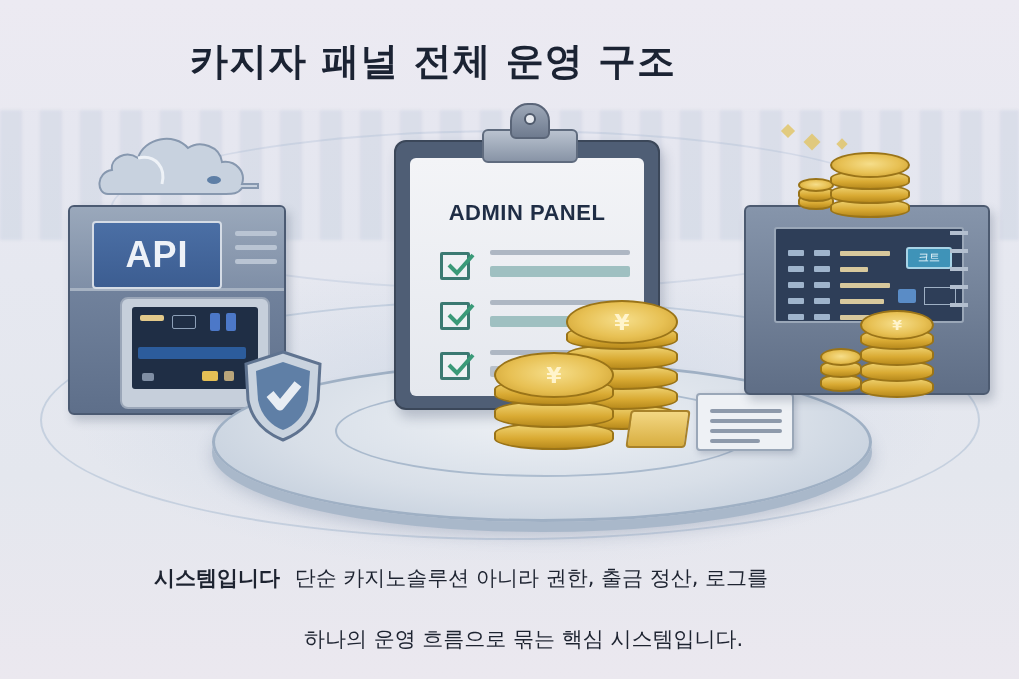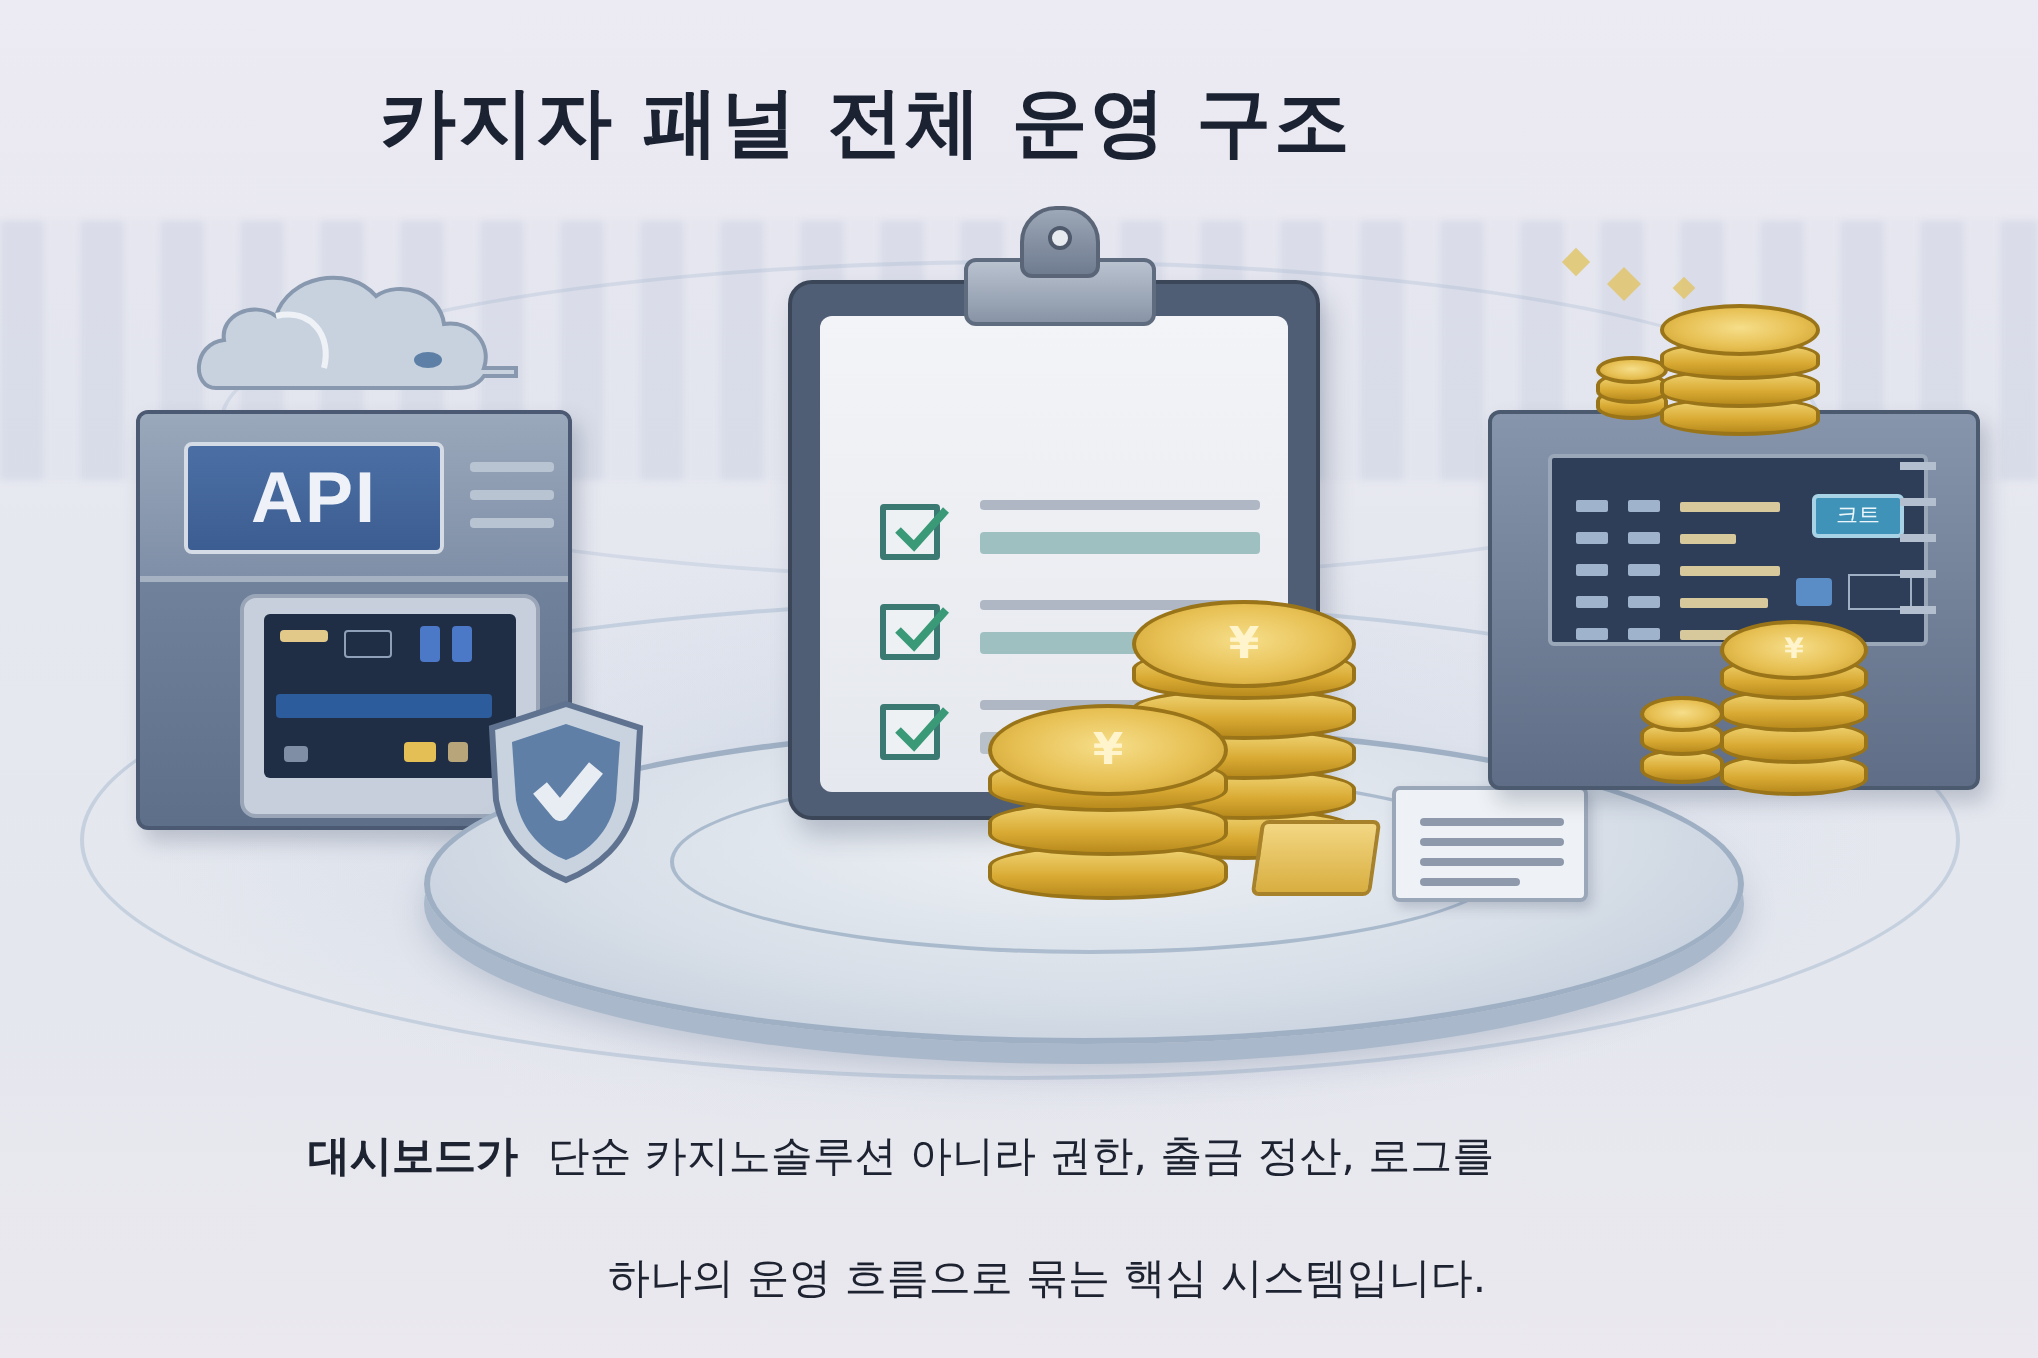--- a/index.html
+++ b/index.html
@@ -37,21 +37,21 @@
   .cloud { position: absolute; left: 96px; top: 128px; width: 170px; height: 74px; }
 
   
   .api-server {
     position: absolute; left: 68px; top: 205px; width: 218px; height: 210px;
     background: linear-gradient(180deg, #7d8ea8 0%, #5e6f8a 100%);
     border-radius: 6px; border: 2px solid #4b5a72;
     box-shadow: 4px 6px 10px rgba(60,75,100,0.25);
   }
   .api-label-box {
-    position: absolute; left: 22px; top: 14px; width: 130px; height: 56px;
+    position: absolute; left: 22px; top: 14px; width: 130px; height: 68px;
     background: linear-gradient(180deg,#4b6fa5,#3c5d91); border: 2px solid #d5dce6; border-radius: 4px;
     display: flex; align-items: center; justify-content: center;
   }
   .api-label { color: #eef2f8; font-size: 36px; font-weight: bold; font-family: "Liberation Sans", sans-serif; letter-spacing: 1px; }
   .api-vents { position: absolute; left: 165px; top: 24px; width: 42px; }
   .api-vents span { display: block; height: 5px; background: #b9c4d3; margin-bottom: 9px; border-radius: 2px; }
   .api-top { position: absolute; left: 0; right: 0; top: 0; height: 84px; border-bottom: 3px solid #a6b2c2; background: linear-gradient(180deg,#9aa8bb,#7f8fa7); border-radius: 4px 4px 0 0; }
   .api-screen {
     position: absolute; left: 50px; top: 90px; width: 150px; height: 112px;
     background: #c6cfdb; border-radius: 8px; border: 2px solid #9aa6b8;
@@ -223,20 +223,21 @@
   <div class="shield">
     <svg width="86" height="94" viewBox="0 0 86 94">
       <path d="M43 4 L80 16 L78 52 C74 74 58 86 43 92 C28 86 12 74 8 52 L6 16 Z" fill="#c9d3df" stroke="#5f7390" stroke-width="3"></path>
       <path d="M43 14 L70 23 L68 52 C65 68 54 78 43 82 C32 78 21 68 18 52 L16 23 Z" fill="#5f7fa6"></path>
       <path d="M30 46 L40 58 L58 36" fill="none" stroke="#e8edf3" stroke-width="9" stroke-linejoin="round"></path>
     </svg>
   </div>
 
   <div class="clipboard">
     <div class="paper">
+      <div class="admin-title">ADMIN PANEL</div>
       <div class="check-row" style="top:90px">
         <div class="checkbox">
           <svg width="30" height="30" viewBox="0 0 30 30">
               <path d="M4 16 L12 24 L28 6" fill="none" stroke="#3a9a78" stroke-width="4"></path>
             </svg>
         </div>
         <div class="line-a"></div>
           <div class="line-b"></div>
       </div>
       <div class="check-row" style="top:140px">
@@ -334,18 +335,18 @@
     <div class="coin" style="top:12px;height:18px"></div>
     <div class="coin-top" style="top:0;height:18px;"></div>
   </div>
 
   <div class="sparkle" style="left:783px;top:126px"></div>
   <div class="sparkle" style="left:806px;top:136px;width:12px;height:12px"></div>
   <div class="sparkle" style="left:838px;top:140px;width:8px;height:8px"></div>
 
   <div class="caption">
     <div class="caption-line1">
-      <span class="caption-brand">대시보드가</span>
+      <span class="caption-brand">시스템입니다</span>
       <span>단순 카지노솔루션 아니라 권한, 출금 정산, 로그를</span>
     </div>
     <div class="caption-line2">하나의 운영 흐름으로 묶는 핵심 시스템입니다.</div>
   </div>
 </div>
 
 </body></html>

